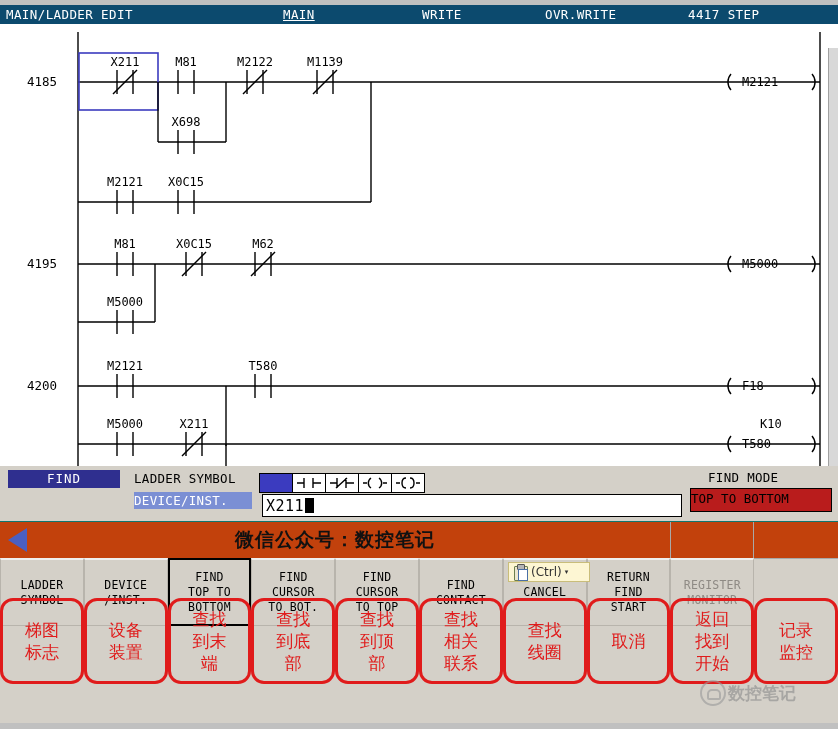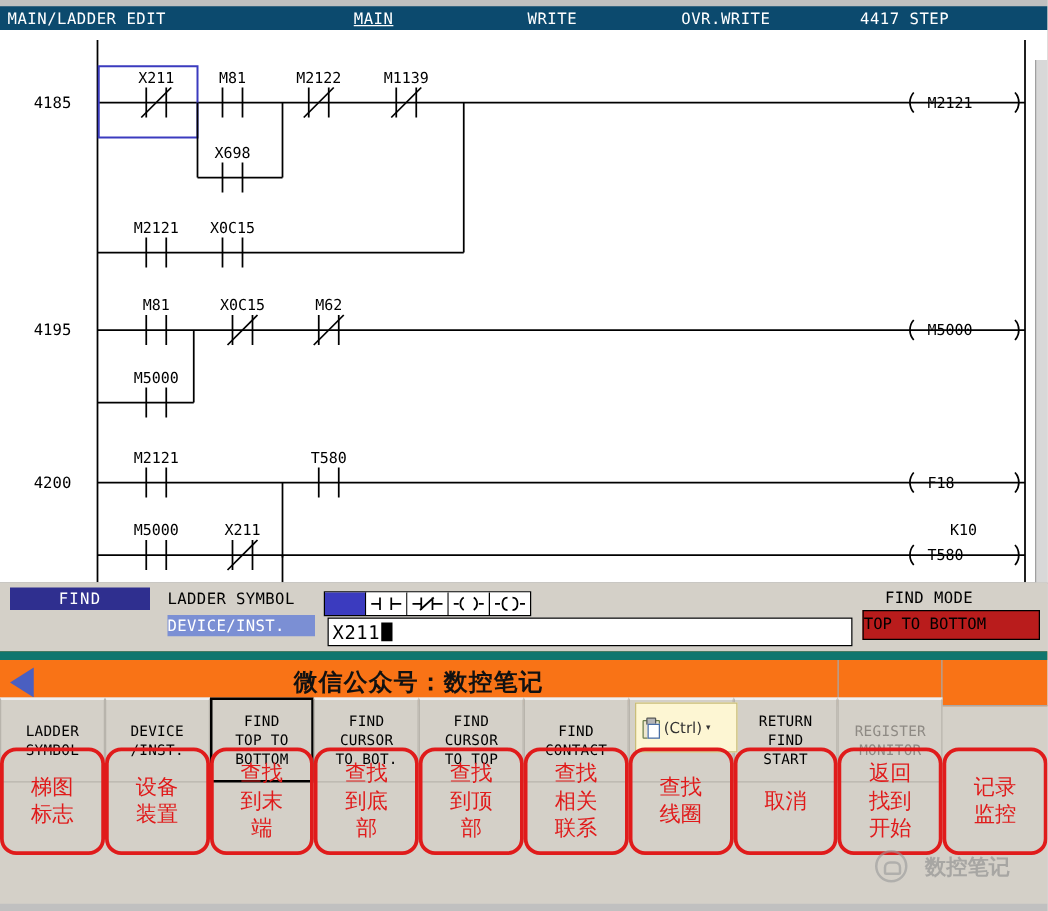--- a/index.html
+++ b/index.html
@@ -44,42 +44,42 @@
   .symcell.sel{background:#3b3bbf;}
   .inputbox{position:absolute;left:262px;top:494px;width:418px;height:21px;background:#fff;
             border:1px solid #000;display:flex;align-items:center;}
   .inputbox .val{font-size:15px;color:#000;padding-left:3px;letter-spacing:.5px;}
   .caret{display:inline-block;width:9px;height:15px;background:#000;margin-left:1px;}
   .findmode-lbl{position:absolute;left:708px;top:4px;font-size:12.5px;color:#000;letter-spacing:.3px;}
   .findmode-btn{position:absolute;left:690px;top:22px;width:140px;height:22px;background:#b91c1c;
                 border:1.5px solid #000;font-size:12.5px;text-align:left;line-height:20px;color:#000;}
 
   
-  .wmband{position:absolute;left:0;top:521px;width:838px;height:36px;background:#f97316;
-          border-top:7px solid #0f766e;border-bottom:1px solid #a8a8a8;}
+  .wmband{position:absolute;left:0;top:521px;width:838px;height:36px;background:#c2410c;
+          border-top:1px solid #0f766e;border-bottom:1px solid #a8a8a8;}
   .wmband .cellsep{position:absolute;top:0;width:1px;height:36px;background:#a8a8a8;}
   .wmtext{position:absolute;left:0;top:0;width:670px;height:36px;display:flex;align-items:center;
           justify-content:center;font-family:"DejaVu Sans","Liberation Sans",sans-serif;
           font-size:19px;font-weight:bold;color:#111;letter-spacing:1px;}
   .backarrow{position:absolute;left:8px;top:6px;width:0;height:0;
              border-top:12px solid transparent;border-bottom:12px solid transparent;
              border-right:19px solid #4a5fc1;}
 
   
   .keyrow{position:absolute;left:0;top:558px;width:838px;height:68px;display:flex;}
   .key{flex:0 0 83.8px;width:83.8px;height:68px;background:#d4d0c8;border:1px solid #b8b4ac;
        border-top:2px solid #efefef;box-sizing:border-box;display:flex;align-items:center;
        justify-content:center;text-align:center;font-size:11.5px;line-height:15px;color:#000;
        letter-spacing:.2px;position:relative;}
   .key.selected{border:2px solid #000;background:#d4d0c8;}
   .key.disabled{color:#8e8a84;}
   .key .ktxt{white-space:pre-line;}
 
   
-  .pasteopt{position:absolute;left:508px;top:562px;width:82px;height:40px;background:#fdf6d3;
+  .pasteopt{position:absolute;left:508px;top:562px;width:82px;height:20px;background:#fdf6d3;
             border:1px solid #c9bd7a;display:flex;align-items:center;gap:3px;padding-left:4px;
             box-sizing:border-box;font-family:"DejaVu Sans","Liberation Sans",sans-serif;font-size:12px;color:#333;}
   .clipicon{width:15px;height:16px;position:relative;flex:0 0 15px;}
   .clipicon .body{position:absolute;left:1px;top:2px;width:12px;height:13px;background:#eee7cf;
                   border:1px solid #6d7f4e;border-radius:1px;}
   .clipicon .clip{position:absolute;left:4px;top:0px;width:6px;height:4px;background:#b5b5b5;
                   border:1px solid #555;border-radius:1px;}
   .clipicon .page{position:absolute;left:5px;top:5px;width:8px;height:10px;background:#fff;border:1px solid #4a6fa5;}
   .pasteopt .cd{font-size:7px;line-height:1;color:#333;}
 
@@ -88,21 +88,21 @@
   .ann{flex:0 0 83.8px;width:83.8px;height:86px;margin-top:2px;box-sizing:border-box;
        border:3px solid #e01b1b;border-radius:13px;background:transparent;
        display:flex;align-items:center;justify-content:center;text-align:center;
        font-family:"DejaVu Sans","Liberation Sans",sans-serif;
        font-size:17px;line-height:22px;color:#e01b1b;position:relative;}
   .ann .atxt{white-space:pre-line;font-weight:500;}
   .botstrip{position:absolute;left:0;top:723px;width:838px;height:6px;background:#c0c0c0;}
 
   
   .logowm{position:absolute;left:700px;top:678px;width:135px;height:30px;
-          display:flex;align-items:center;gap:14px;opacity:.62;pointer-events:none;}
+          display:flex;align-items:center;gap:2px;opacity:.62;pointer-events:none;}
   .logowm .mark{width:22px;height:22px;border-radius:50%;border:2px solid #9b9b9b;
                 position:relative;flex:0 0 22px;}
   .logowm .mark:after{content:"";position:absolute;left:5px;top:7px;width:10px;height:7px;
                 border:2px solid #9b9b9b;border-radius:5px 5px 2px 2px;}
   .logowm .wtxt{font-family:"DejaVu Sans","Liberation Sans",sans-serif;font-size:17px;
                 font-weight:bold;color:#8d8d8d;white-space:nowrap;}
 </style>
 </head>
 <body>
 

